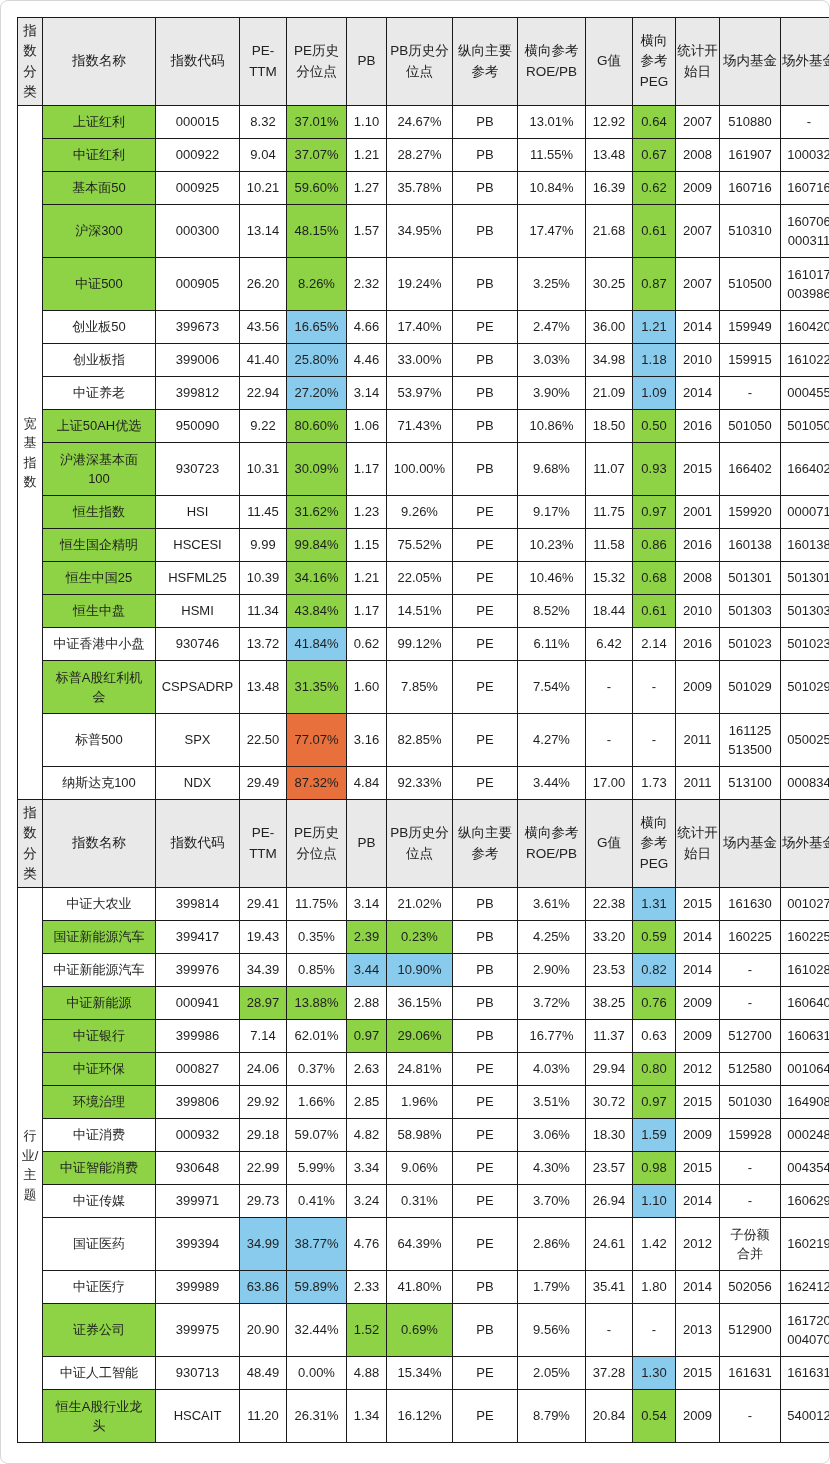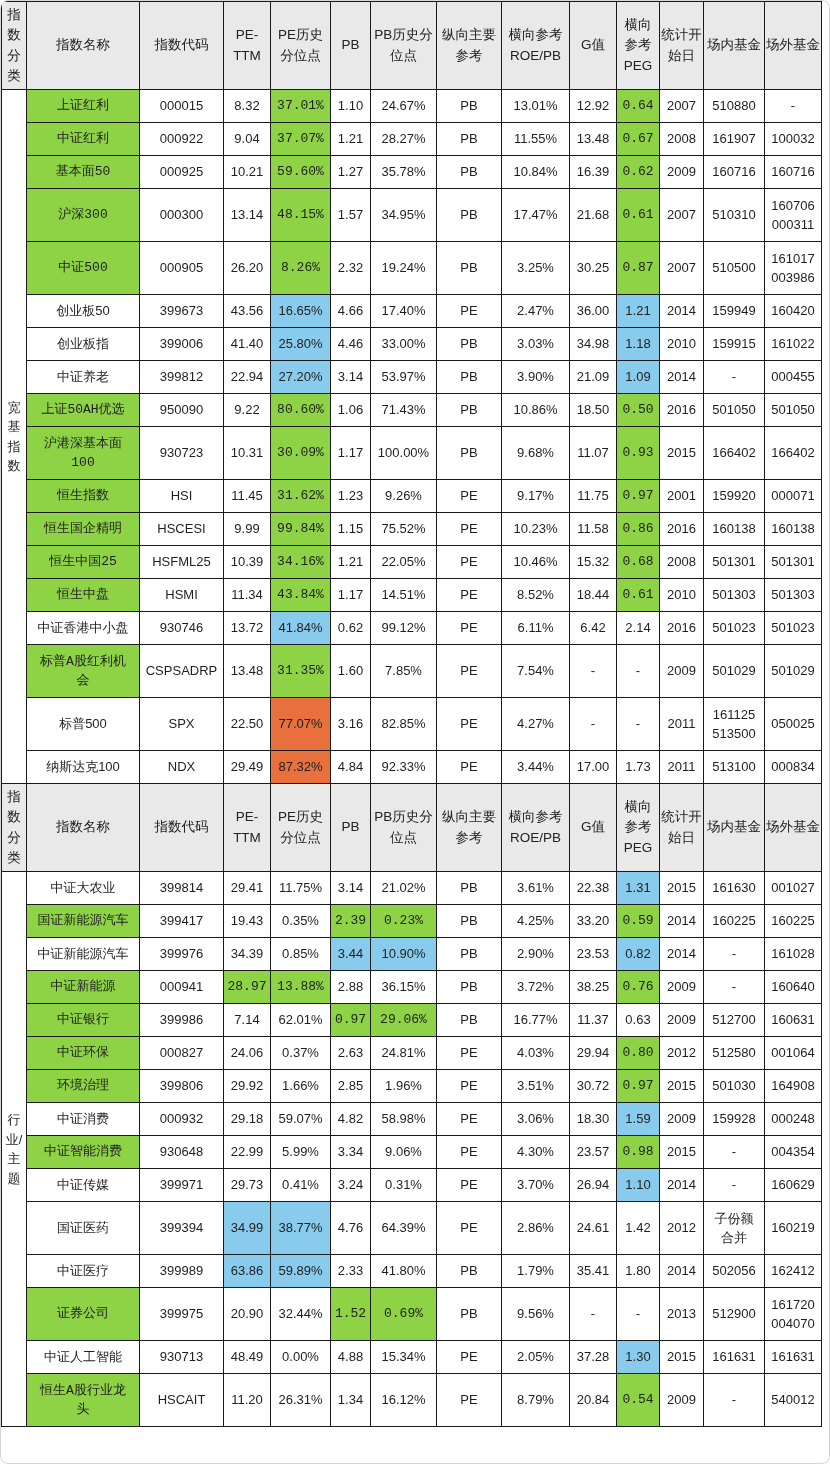--- a/index.html
+++ b/index.html
@@ -1,20 +1,20 @@
 <!DOCTYPE html>
 <html><head>
 <meta charset="utf-8">
 <style>
   html, body { margin:0; padding:0; background:#ffffff; }
   .frame {
     width:830px; height:1464px; box-sizing:border-box;
     background:#ffffff;
     border:1px solid #d6d6d6; border-radius:8px;
-    padding:0; overflow:hidden;
+    padding:16px; overflow:hidden;
     font-family:"Liberation Sans","DejaVu Sans",sans-serif;
   }
   table.val {
     width:820px; border-collapse:collapse; table-layout:fixed;
     color:#1f1f1f;
   }
   table.val th, table.val td {
     border:1px solid #1a1a1a;
     text-align:center; vertical-align:middle;
     padding:2px 1px;
@@ -27,21 +27,21 @@
     background:#e9e9e9;
     font-weight:400;
     height:88px;
     font-size:13.5px;
     color:#222;
   }
   table.val td { height:33px; background:#ffffff; }
   tr.tall td { height:53px; }
   .vert { word-break:break-all; line-height:1.65; padding:2px 0; }
   td.cat { background:#ffffff; font-size:13.5px; }
-  .bg-green { background:#8dd345 !important;font-family:Liberation Mono, monospace; }
+  .bg-green { background:#8dd345 !important; }
   .bg-blue  { background:#88cbec !important;margin-left:7px; }
   .bg-orange{ background:#e7703c !important; }
 </style>
 </head>
 <body>
 
 <div class="frame">
   <table class="val">
     <colgroup>
       <col style="width:25px">

